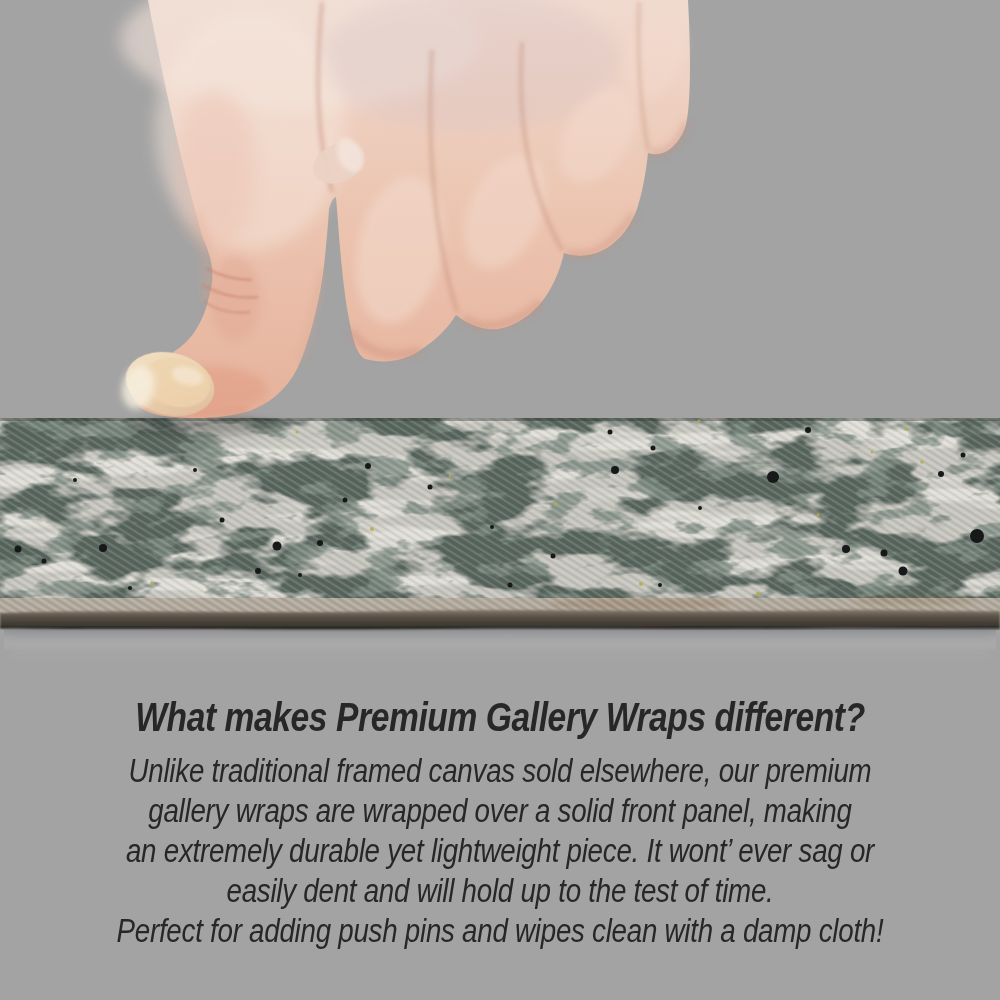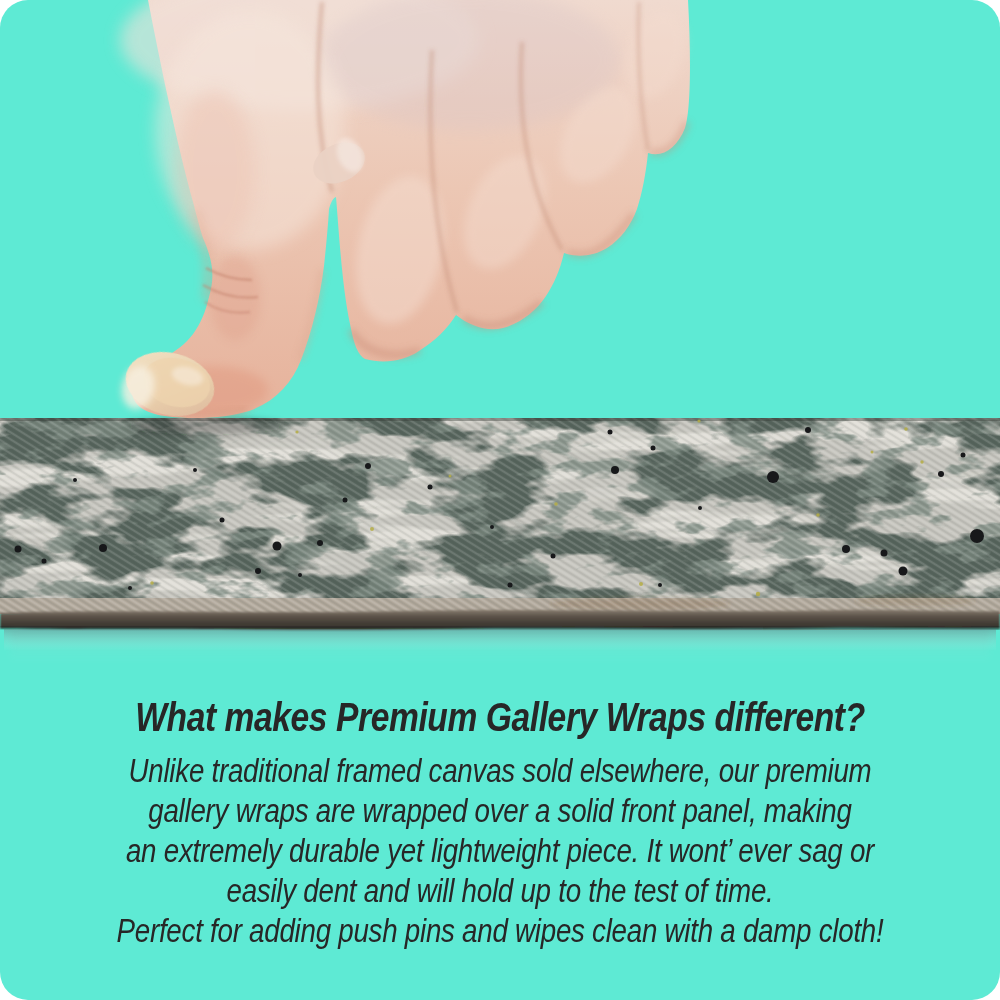--- a/index.html
+++ b/index.html
@@ -1,18 +1,18 @@
 <!DOCTYPE html>
 <html><head>
 <meta charset="utf-8">
 <style>
   html,body{margin:0;padding:0;background:#ffffff;}
   .stage{
-    position:relative;width:1000px;height:1000px;background:#5eead4;
-    overflow:hidden;font-family:"Liberation Sans",sans-serif;border-radius:28px;
+    position:relative;width:1000px;height:1000px;background:#a3a3a3;
+    overflow:hidden;font-family:"Liberation Sans",sans-serif;
   }
   svg.art{position:absolute;left:0;top:0;width:1000px;height:1000px;display:block;}
   .info{
     position:absolute;left:0;right:0;top:694px;
     text-align:center;color:#272727;
   }
   .info h1{
     margin:0;
     font-style:italic;font-weight:700;
     font-size:40px;line-height:46px;letter-spacing:-0.5px;

